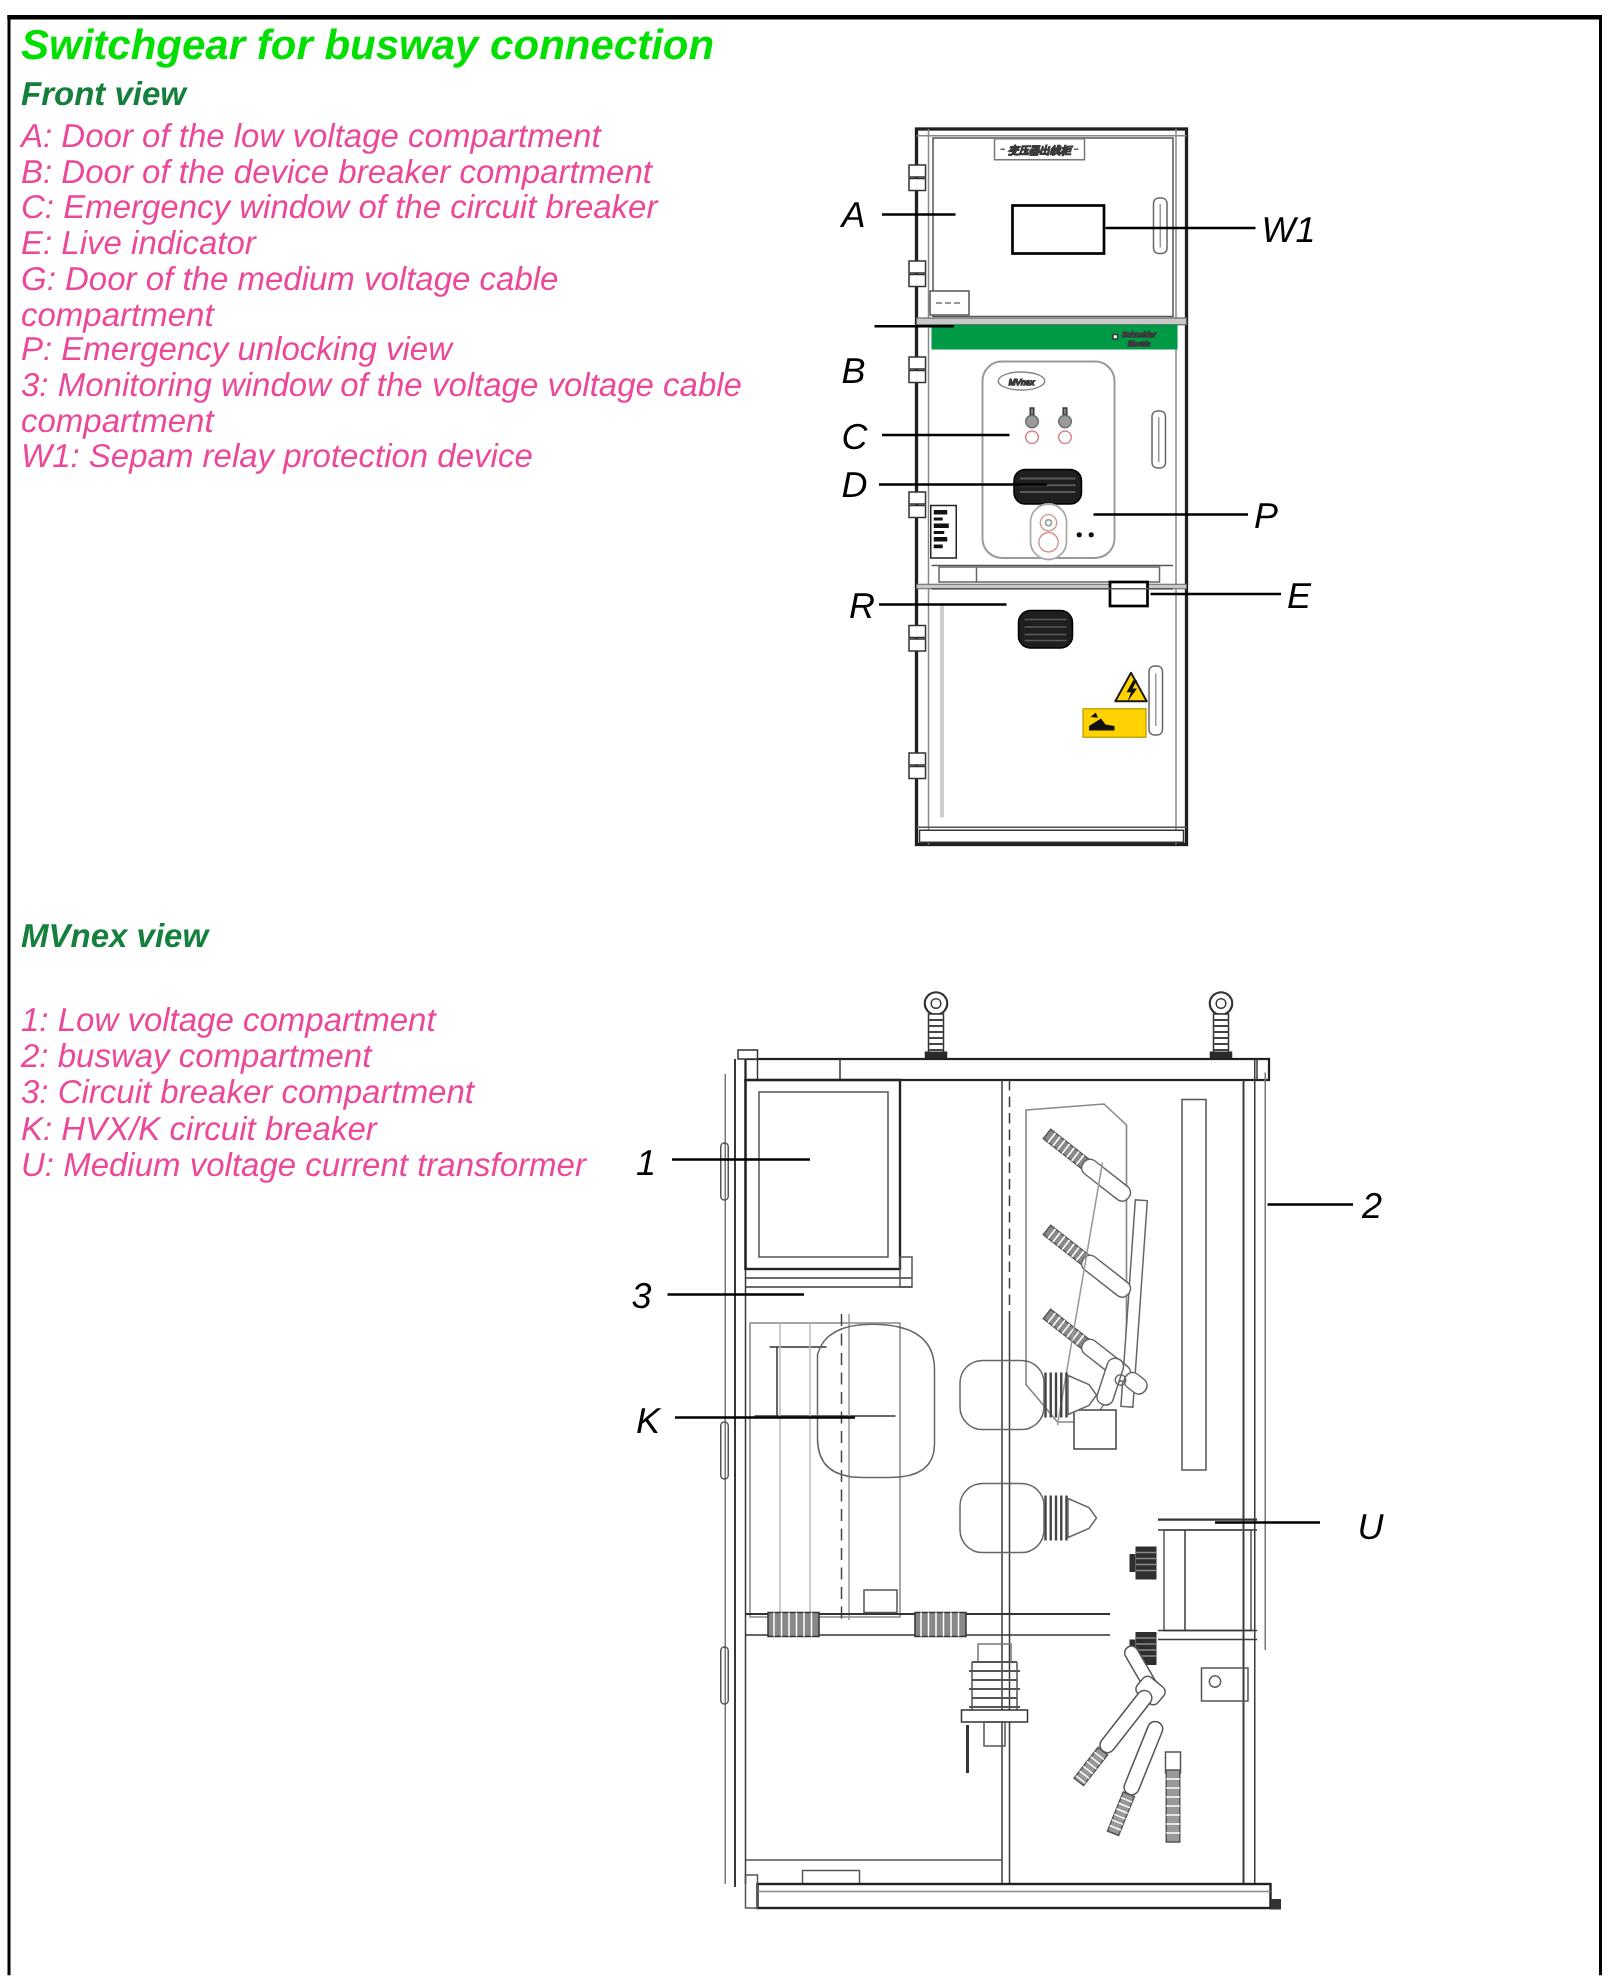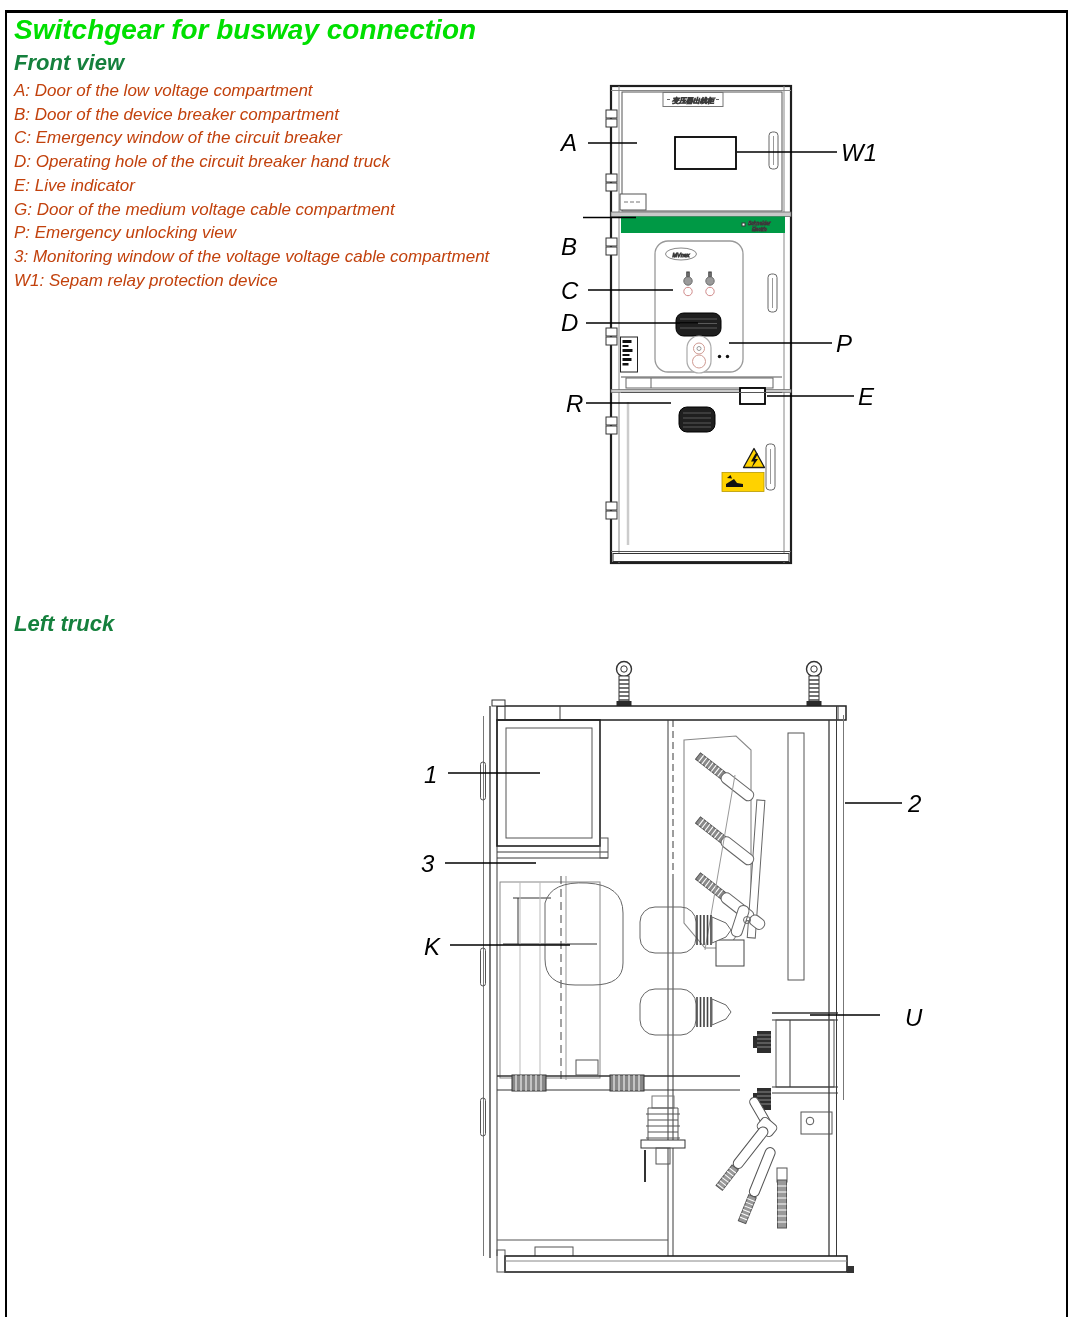--- a/index.html
+++ b/index.html
@@ -5,50 +5,56 @@
   html,body{margin:0;padding:0;background:#fff;}
   #page{position:relative;width:1075px;height:1317px;background:#fff;
         font-family:"Liberation Sans",sans-serif;color:#000;overflow:hidden;font-style:italic;}
   #frame{position:absolute;left:5px;top:10px;width:1059px;height:1307px;
          border-left:2px solid #000;border-top:3px solid #000;border-right:2px solid #000;}
   .abs{position:absolute;}
   #title{left:14px;top:14px;font-size:28px;font-weight:bold;color:#00df00;letter-spacing:0px;}
   .view-heading{left:14px;font-size:22px;font-weight:bold;color:#15803d;}
   #fv-heading{top:50px;}
   #lv-heading{top:611px;}
-  .legend{left:14px;width:486px;font-size:17px;line-height:23.7px;color:#c2410c;}
+  .legend{left:14px;width:486px;font-size:22px;line-height:23.7px;color:#ec4899;}
   #fv-legend{top:79px;}
   #lv-legend{top:668px;line-height:24.2px;}
   svg{position:absolute;overflow:visible;}
   svg text{font-family:"Liberation Sans",sans-serif;}
   .lbl{font-size:24px;fill:#000;}
 </style>
 </head>
 <body>
 
 <div id="page">
   <div id="frame"></div>
 
   <div class="abs" id="title">Switchgear for busway connection</div>
   <div class="abs view-heading" id="fv-heading">Front view</div>
 
   <div class="abs legend" id="fv-legend">
     <div>A: Door of the low voltage compartment</div>
     <div>B: Door of the device breaker compartment</div>
     <div>C: Emergency window of the circuit breaker</div>
-    <div>D: Operating hole of the circuit breaker hand truck</div>
     <div>E: Live indicator</div>
     <div>G: Door of the medium voltage cable compartment</div>
     <div>P: Emergency unlocking view</div>
     <div>3: Monitoring window of the voltage voltage cable compartment</div>
     <div>W1: Sepam relay protection device</div>
   </div>
 
-  <div class="abs view-heading" id="lv-heading">Left truck</div>
-
+  <div class="abs view-heading" id="lv-heading">MVnex view</div>
+
+  <div class="abs legend" id="lv-legend">
+    <div>1: Low voltage compartment</div>
+    <div>2: busway compartment</div>
+    <div>3: Circuit breaker compartment</div>
+    <div>K: HVX/K circuit breaker</div>
+    <div>U: Medium voltage current transformer</div>
+  </div>
 
   <svg style="left:555px;top:80px;" width="335" height="490" viewBox="555 80 335 490">
 
     <g fill="none" stroke="#3a3a3a" stroke-width="1">
 
       <rect x="611" y="86" width="180" height="477" stroke="#1f1f1f" stroke-width="2.2" fill="#fff"></rect>
       <line x1="611" y1="90.5" x2="791" y2="90.5" stroke="#888"></line>
       <line x1="619" y1="86" x2="619" y2="563" stroke="#888"></line>
       <line x1="784" y1="86" x2="784" y2="563" stroke="#888"></line>
 

